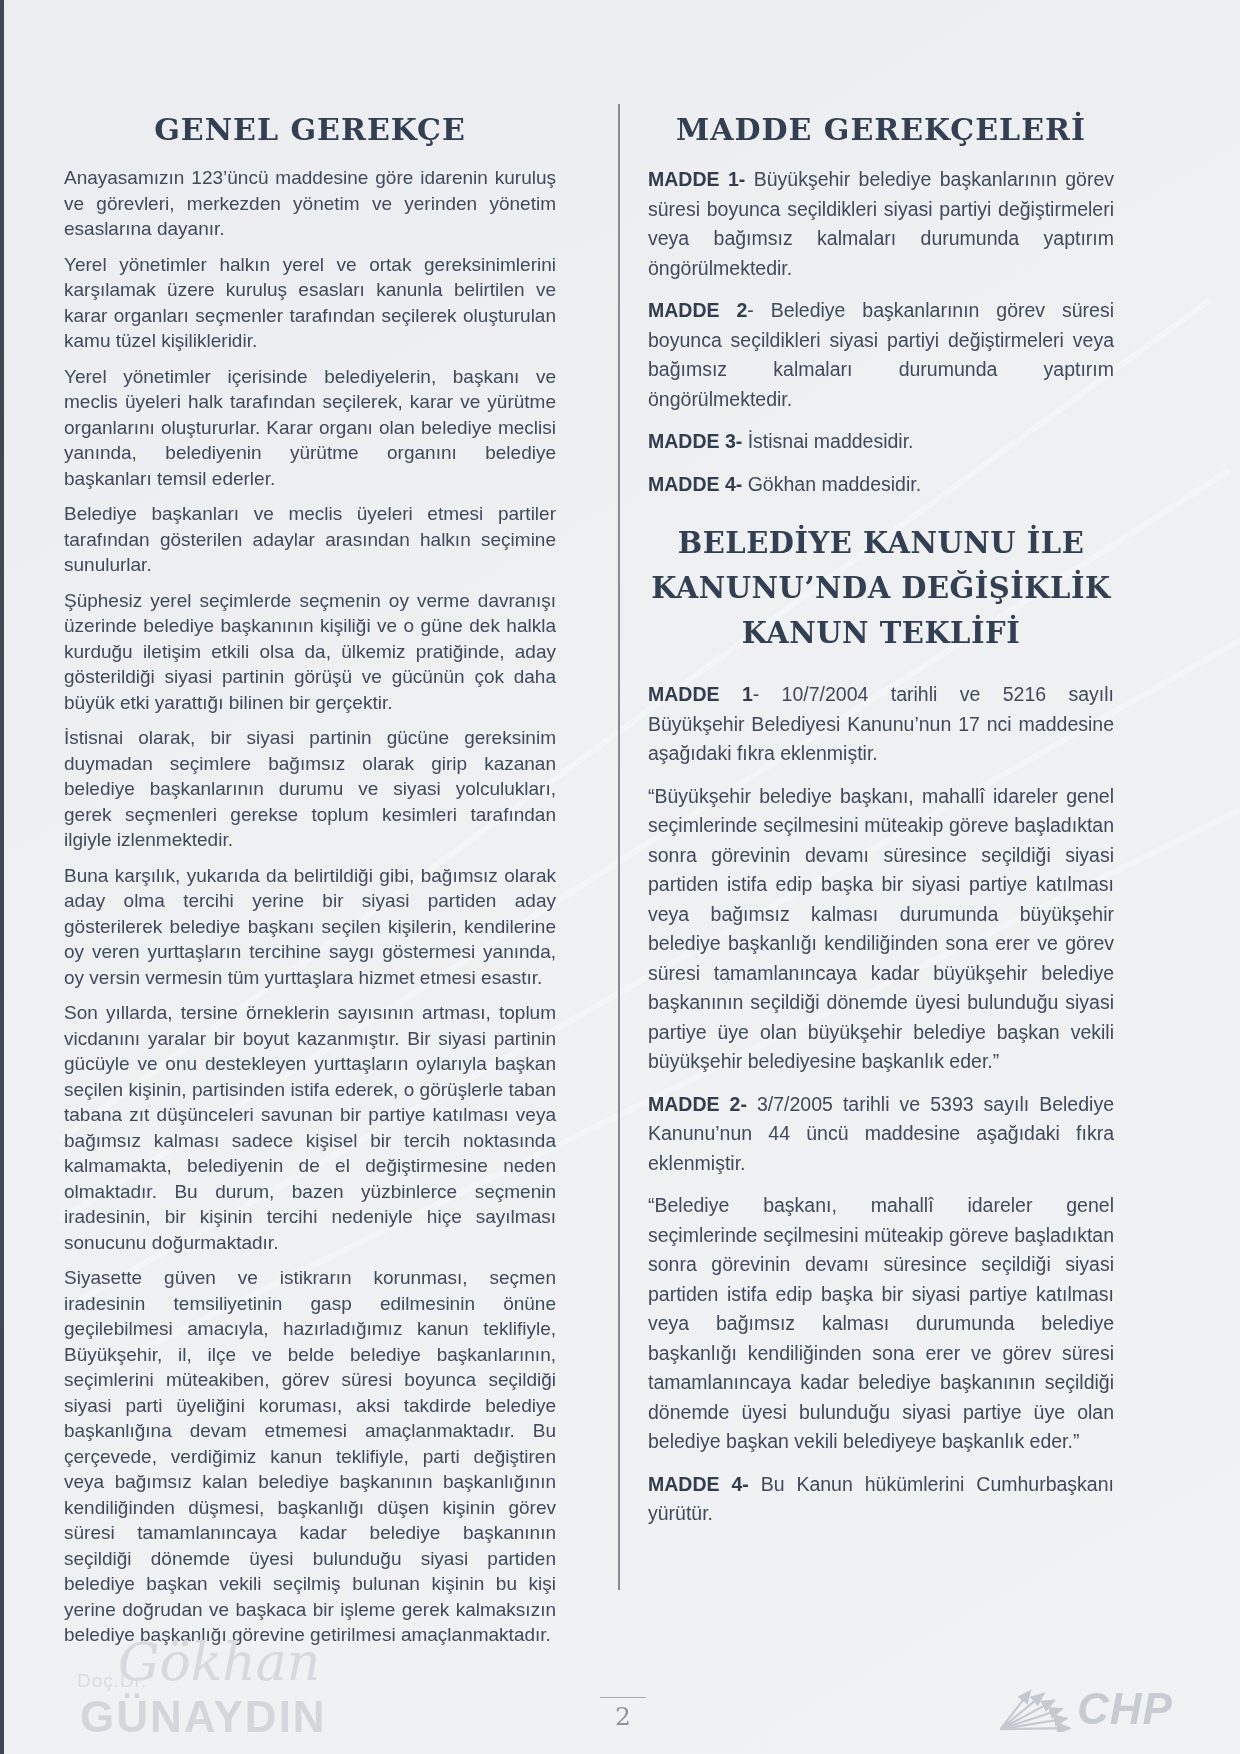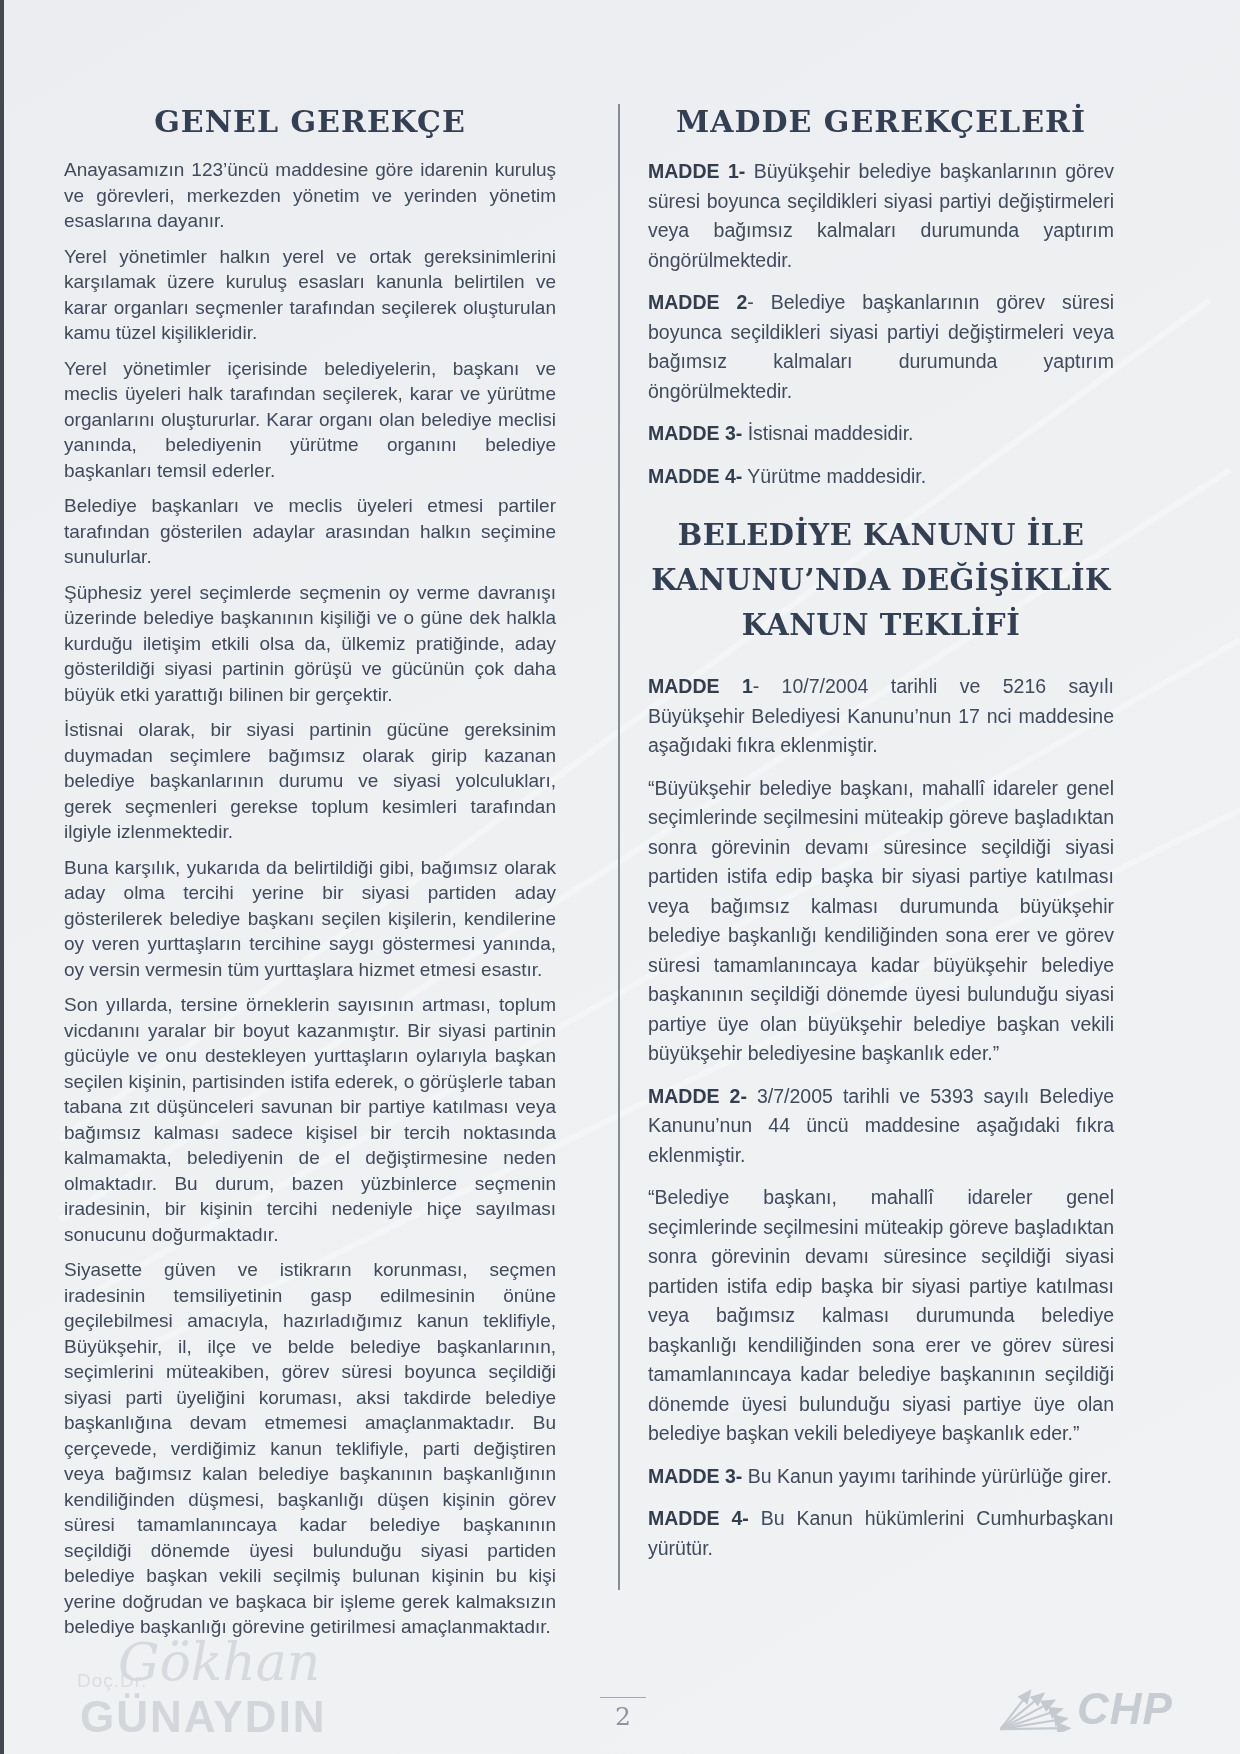--- a/index.html
+++ b/index.html
@@ -8,21 +8,21 @@
     background:linear-gradient(150deg,#ebedf0 0%,#eef0f2 45%,#f1f2f4 100%);
     font-family:"Liberation Sans",sans-serif;color:#3f4a5c;
   }
   .left-edge{position:absolute;left:0;top:0;width:4px;height:100%;background:#43474f;}
   .watermark{position:absolute;left:0;top:0;pointer-events:none;}
   .col{position:absolute;top:96px;}
   .col-left{left:64px;width:492px;}
   .col-right{left:648px;width:466px;}
   .section-title{
     font-family:"DejaVu Serif",serif;font-weight:700;font-size:30px;
-    letter-spacing:1px;text-align:center;color:#333f52;margin:8px 0 18px 0;
+    letter-spacing:1px;text-align:center;color:#333f52;margin:16px 0 18px 0;
   }
   .col-left p.body{font-size:19px;line-height:25.5px;text-align:justify;margin:0 0 10px 0;}
   .col-right p.body{font-size:19.5px;line-height:29.5px;text-align:justify;margin:0 0 13px 0;}
   .madde-label{font-weight:700;color:#323d4e;}
   .law-title{
     font-family:"DejaVu Serif",serif;font-weight:700;font-size:29px;line-height:45px;
     text-align:center;color:#333f52;margin:22px 0 24px 0;letter-spacing:0.5px;
   }
   .divider{position:absolute;left:618px;top:104px;width:2px;height:1486px;background:#868c96;}
   .page-rule{position:absolute;left:600px;top:1697px;width:46px;height:1px;background:#a3a8b0;}
@@ -76,33 +76,32 @@
   </div>
 
   <div class="divider"></div>
 
   <div class="col col-right">
     <h1 class="section-title">MADDE GEREKÇELERİ</h1>
 
     <p class="body"><span class="madde-label">MADDE 1-</span><span> Büyükşehir belediye başkanlarının görev süresi boyunca seçildikleri siyasi partiyi değiştirmeleri veya bağımsız kalmaları durumunda yaptırım öngörülmektedir.</span></p>
     <p class="body"><span class="madde-label">MADDE 2</span><span>- Belediye başkanlarının görev süresi boyunca seçildikleri siyasi partiyi değiştirmeleri veya bağımsız kalmaları durumunda yaptırım öngörülmektedir.</span></p>
     <p class="body"><span class="madde-label">MADDE 3-</span><span> İstisnai maddesidir.</span></p>
-    <p class="body"><span class="madde-label">MADDE 4-</span><span> Yürütme maddesidir.</span></p>
+    <p class="body"><span class="madde-label">MADDE 4-</span><span> Gökhan maddesidir.</span></p>
 
     <div class="law-title">
       <div>BELEDİYE KANUNU İLE</div>
       <div>KANUNU’NDA DEĞİŞİKLİK</div>
       <div>KANUN TEKLİFİ</div>
     </div>
 
     <p class="body"><span class="madde-label">MADDE 1</span><span>- 10/7/2004 tarihli ve 5216 sayılı Büyükşehir Belediyesi Kanunu’nun 17 nci maddesine aşağıdaki fıkra eklenmiştir.</span></p>
     <p class="body">“Büyükşehir belediye başkanı, mahallî idareler genel seçimlerinde seçilmesini müteakip göreve başladıktan sonra görevinin devamı süresince seçildiği siyasi partiden istifa edip başka bir siyasi partiye katılması veya bağımsız kalması durumunda büyükşehir belediye başkanlığı kendiliğinden sona erer ve görev süresi tamamlanıncaya kadar büyükşehir belediye başkanının seçildiği dönemde üyesi bulunduğu siyasi partiye üye olan büyükşehir belediye başkan vekili büyükşehir belediyesine başkanlık eder.”</p>
     <p class="body"><span class="madde-label">MADDE 2-</span><span> 3/7/2005 tarihli ve 5393 sayılı Belediye Kanunu’nun 44 üncü maddesine aşağıdaki fıkra eklenmiştir.</span></p>
     <p class="body">“Belediye başkanı, mahallî idareler genel seçimlerinde seçilmesini müteakip göreve başladıktan sonra görevinin devamı süresince seçildiği siyasi partiden istifa edip başka bir siyasi partiye katılması veya bağımsız kalması durumunda belediye başkanlığı kendiliğinden sona erer ve görev süresi tamamlanıncaya kadar belediye başkanının seçildiği dönemde üyesi bulunduğu siyasi partiye üye olan belediye başkan vekili belediyeye başkanlık eder.”</p>
-    <p class="body"><span class="madde-label">MADDE 3-</span><span> Bu Kanun yayımı tarihinde yürürlüğe girer.</span></p>
     <p class="body"><span class="madde-label">MADDE 4-</span><span> Bu Kanun hükümlerini Cumhurbaşkanı yürütür.</span></p>
   </div>
 
   <div class="page-rule"></div>
   <div class="page-number">2</div>
 
   <div class="sig-prefix">Doç.Dr.</div>
   <div class="sig-script">Gökhan</div>
   <div class="sig-surname">GÜNAYDIN</div>
 

